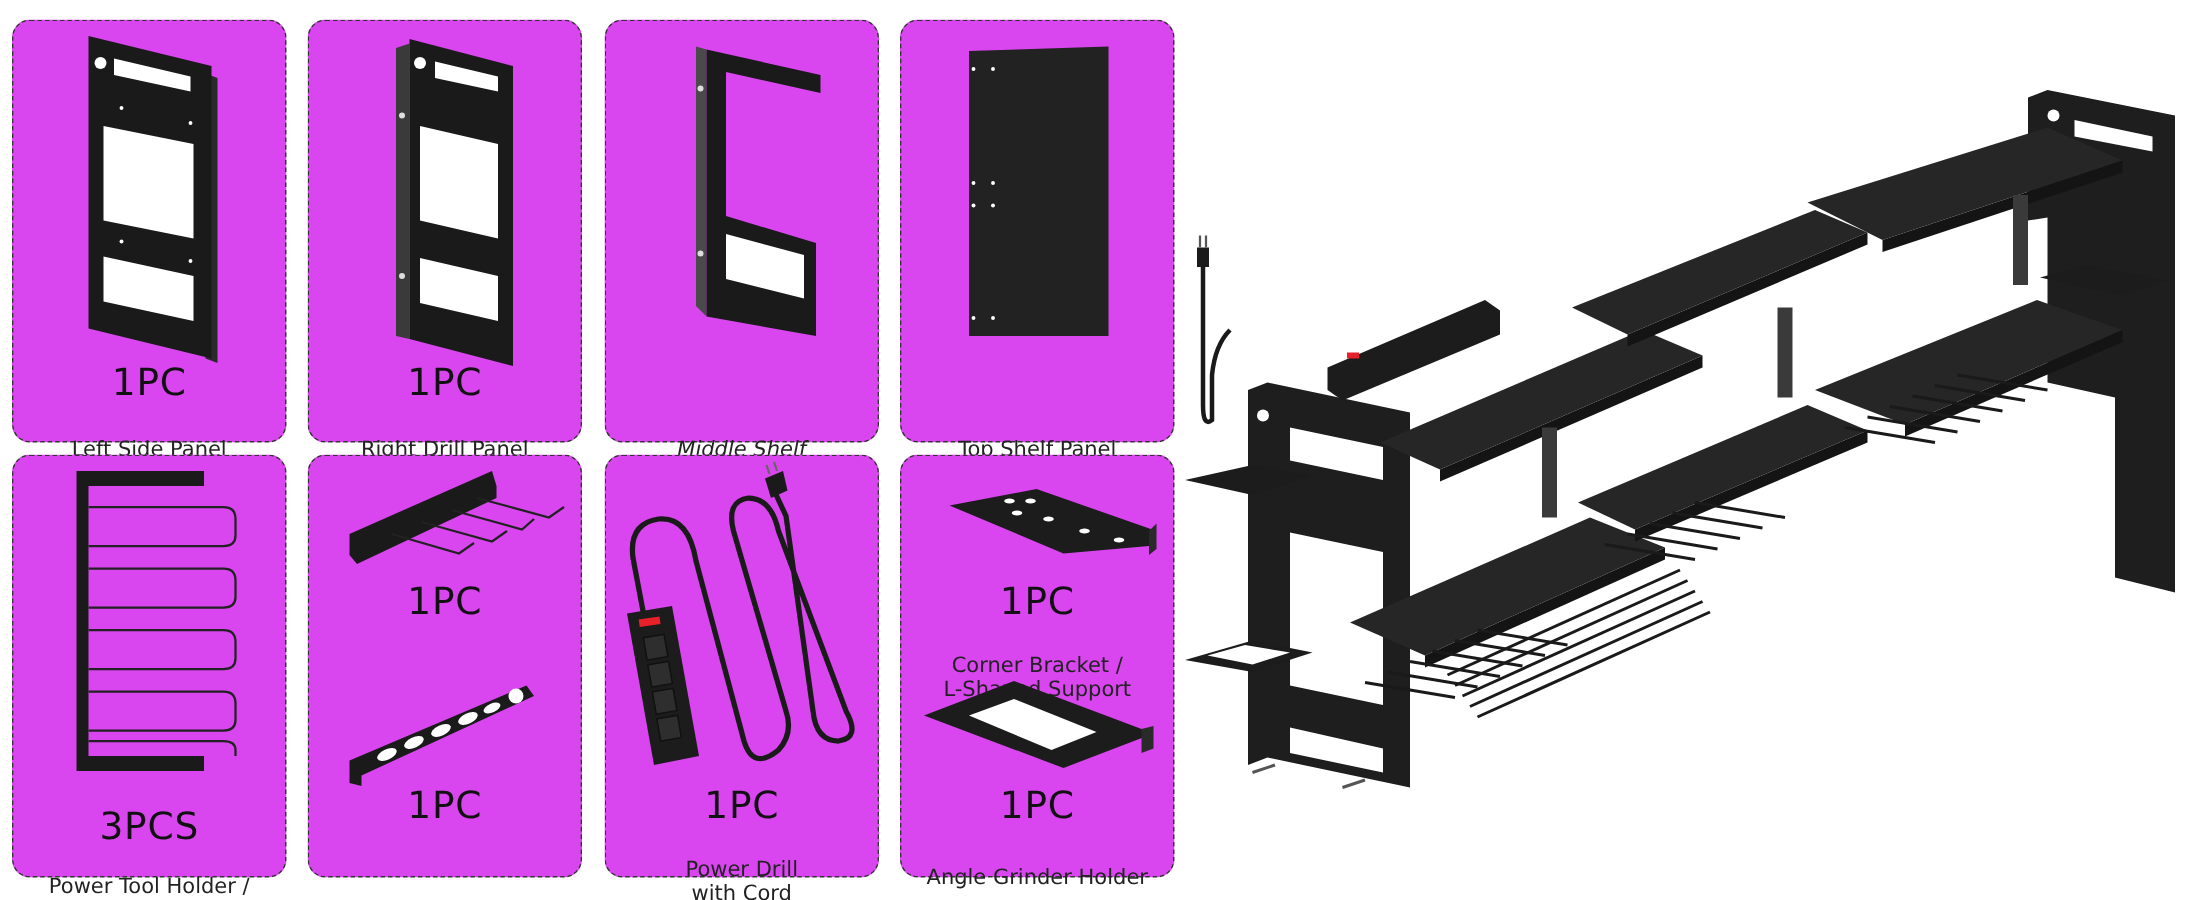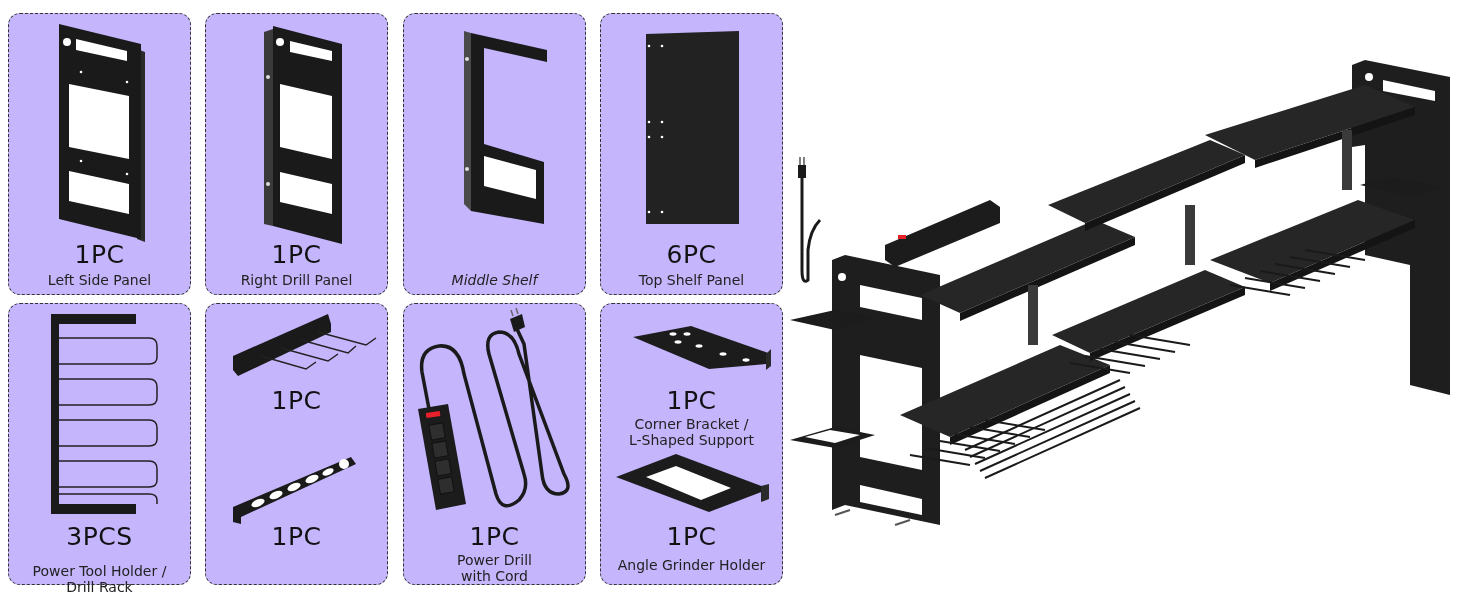--- a/index.html
+++ b/index.html
@@ -3,30 +3,30 @@
 <meta charset="utf-8">
 <style>
   * { box-sizing: border-box; margin: 0; padding: 0; }
   html, body { width: 1464px; height: 600px; background: #ffffff; overflow: hidden; }
   body { position: relative; font-family: "DejaVu Sans", "Liberation Sans", sans-serif; color: #111; }
 
   .card {
     position: absolute;
     border: 1.2px dashed #333;
     border-radius: 12px;
-    background: #c4b5fd;
+    background: #d946ef;
   }
   .card svg { position: absolute; }
   .qty {
     position: absolute; left: 0; right: 0; text-align: center;
     font-size: 25px; letter-spacing: 0.5px; color: #111; font-weight: 400;
   }
   .label {
     position: absolute; left: 0; right: 0; text-align: center;
-    font-size: 14px; line-height: 16px; color: #222; white-space: pre-line;
+    font-size: 14px; line-height: 16px; color: #222; white-space: pre-line; margin-top: 20px;
   }
   .assembled { position: absolute; left: 790px; top: 55px; width: 674px; height: 480px; }
 </style>
 </head>
 <body>
 
 <div class="card" style="left:8px;top:13px;width:183px;height:282px;">
   <svg width="183" height="230" viewBox="0 0 183 230" style="left:0;top:0;">
     <polygon points="128,35 136,38 136,228 128,225" fill="#2a2a2a"></polygon>
     <path d="M50,10 L132,30 L132,225 L50,205 Z" fill="#1a1a1a"></path>
@@ -74,36 +74,35 @@
     <path d="M45,20 L138,17 L138,210 L45,210 Z" fill="#222"></path>
     <circle cx="48" cy="32" r="1.3" fill="#fff"></circle>
       <circle cx="61" cy="32" r="1.3" fill="#fff"></circle>
     <circle cx="48" cy="108" r="1.3" fill="#fff"></circle>
       <circle cx="61" cy="108" r="1.3" fill="#fff"></circle>
     <circle cx="48" cy="123" r="1.3" fill="#fff"></circle>
       <circle cx="61" cy="123" r="1.3" fill="#fff"></circle>
     <circle cx="48" cy="198" r="1.3" fill="#fff"></circle>
       <circle cx="61" cy="198" r="1.3" fill="#fff"></circle>
   </svg>
-  <div class="qty" style="top:226px;">6PC</div>
   <div class="label" style="top:258px;">Top Shelf Panel</div>
 </div>
 
 <div class="card" style="left:8px;top:303px;width:183px;height:282px;">
   <svg width="183" height="220" viewBox="0 0 183 220" style="left:0;top:0;">
     <path d="M42,10 L127,10 L127,20 L50,20 L50,200 L127,200 L127,210 L42,210 Z" fill="#1a1a1a"></path>
     <g fill="none" stroke="#222" stroke-width="1.5">
       <path d="M50,34 L140,34 Q148,34 148,42 L148,53 Q148,60 140,60 L50,60"></path>
       <path d="M50,75 L140,75 Q148,75 148,83 L148,94 Q148,101 140,101 L50,101"></path>
       <path d="M50,116 L140,116 Q148,116 148,124 L148,135 Q148,142 140,142 L50,142"></path>
       <path d="M50,157 L140,157 Q148,157 148,165 L148,176 Q148,183 140,183 L50,183"></path>
       <path d="M50,190 L140,190 Q148,190 148,196 L148,200"></path>
     </g>
   </svg>
-  <div class="qty" style="top:218px;">3PCS</div>
+  <div class="qty" style="top:232px;">3PCS</div>
   <div class="label" style="top:259px;">Power Tool Holder /
 Drill Rack</div>
 </div>
 
 <div class="card" style="left:205px;top:303px;width:183px;height:282px;">
   <svg width="183" height="80" viewBox="0 0 183 80" style="left:0;top:0;">
     <path d="M27,52 L122,10 L125,20 L125,28 L32,72 L27,66 Z" fill="#1a1a1a"></path>
     <g stroke="#222" stroke-width="1.5" fill="none">
       <path d="M55,52 L100,65 L110,58"></path>
       <path d="M75,44 L122,57 L132,50"></path>

